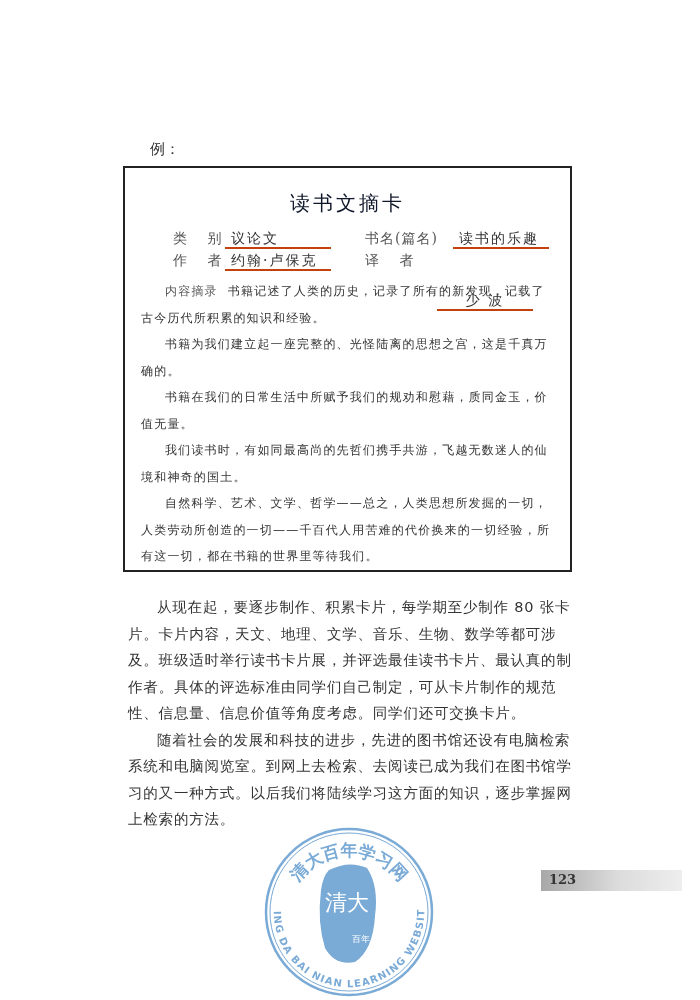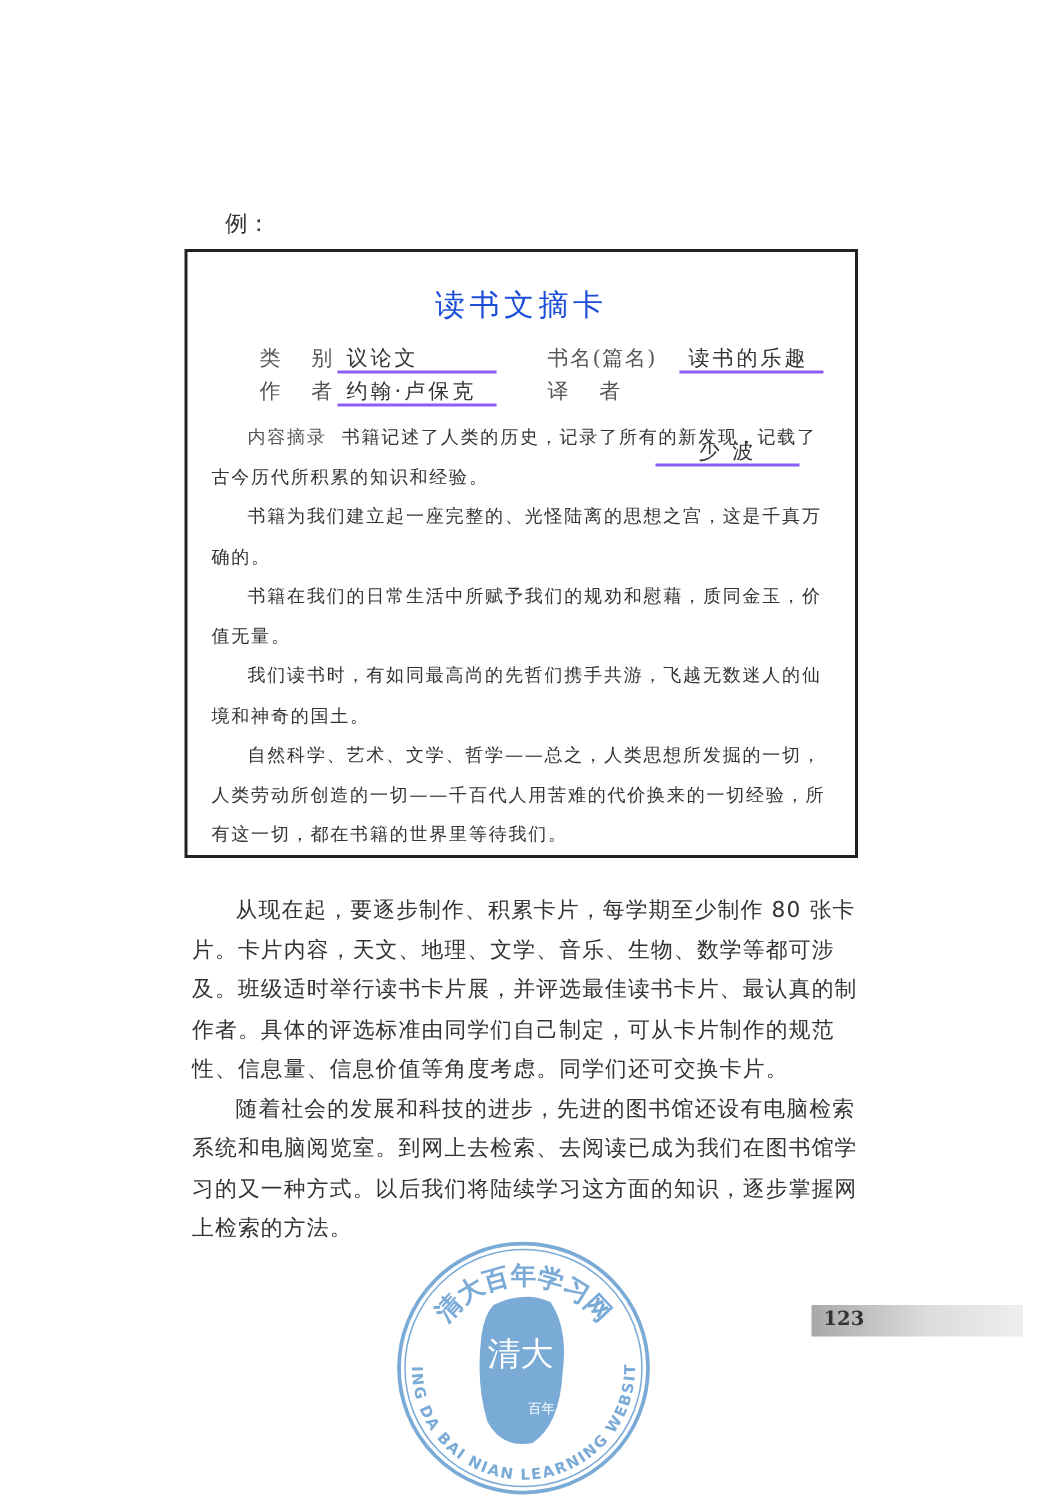--- a/index.html
+++ b/index.html
@@ -2,24 +2,24 @@
 <html><head>
 <meta charset="utf-8">
 <style>
   html, body { margin:0; padding:0; }
   body { width:700px; height:1000px; background:#ffffff; position:relative; overflow:hidden;
          font-family:"DejaVu Serif", serif; color:#2a2a2a; }
   .example-label { position:absolute; left:150px; top:140px; font-size:15px; color:#333; }
   .card { position:absolute; left:123px; top:166px; width:449px; height:406px;
           border:2px solid #222; box-sizing:border-box; }
   .card-title { position:absolute; left:0; right:0; top:22px; text-align:center;
-                font-size:20px; letter-spacing:3px; color:#1d4ed8; }
+                font-size:20px; letter-spacing:3px; color:#0f172a; }
   .meta-row { position:absolute; left:48px; right:24px; height:20px; font-size:14px; color:#333; }
   .meta-row .lbl { position:absolute; letter-spacing:8px; color:#555; }
-  .meta-row .val { position:absolute; border-bottom:2px solid #8b5cf6; height:19px;
+  .meta-row .val { position:absolute; border-bottom:2px solid #c2410c; height:19px;
                    padding-left:6px; box-sizing:border-box; letter-spacing:2px; }
   .content { position:absolute; left:16px; right:14px; top:110px; font-size:12px;
              line-height:26.5px; color:#333; letter-spacing:1.2px; }
   .content p { margin:0; text-indent:2em; }
   .content .lead { color:#555; }
   .body-text { position:absolute; left:128px; width:450px; top:594px; font-family:"DejaVu Sans", sans-serif;
                font-size:14.5px; line-height:26.5px; color:#333; letter-spacing:0.8px; }
   .body-text p { margin:0; text-indent:2em; }
   .page-tab { position:absolute; left:541px; top:870px; width:141px; height:21px;
               background:linear-gradient(to right, #a8a8a8, #dcdcdc 55%, #eeeeee); }

